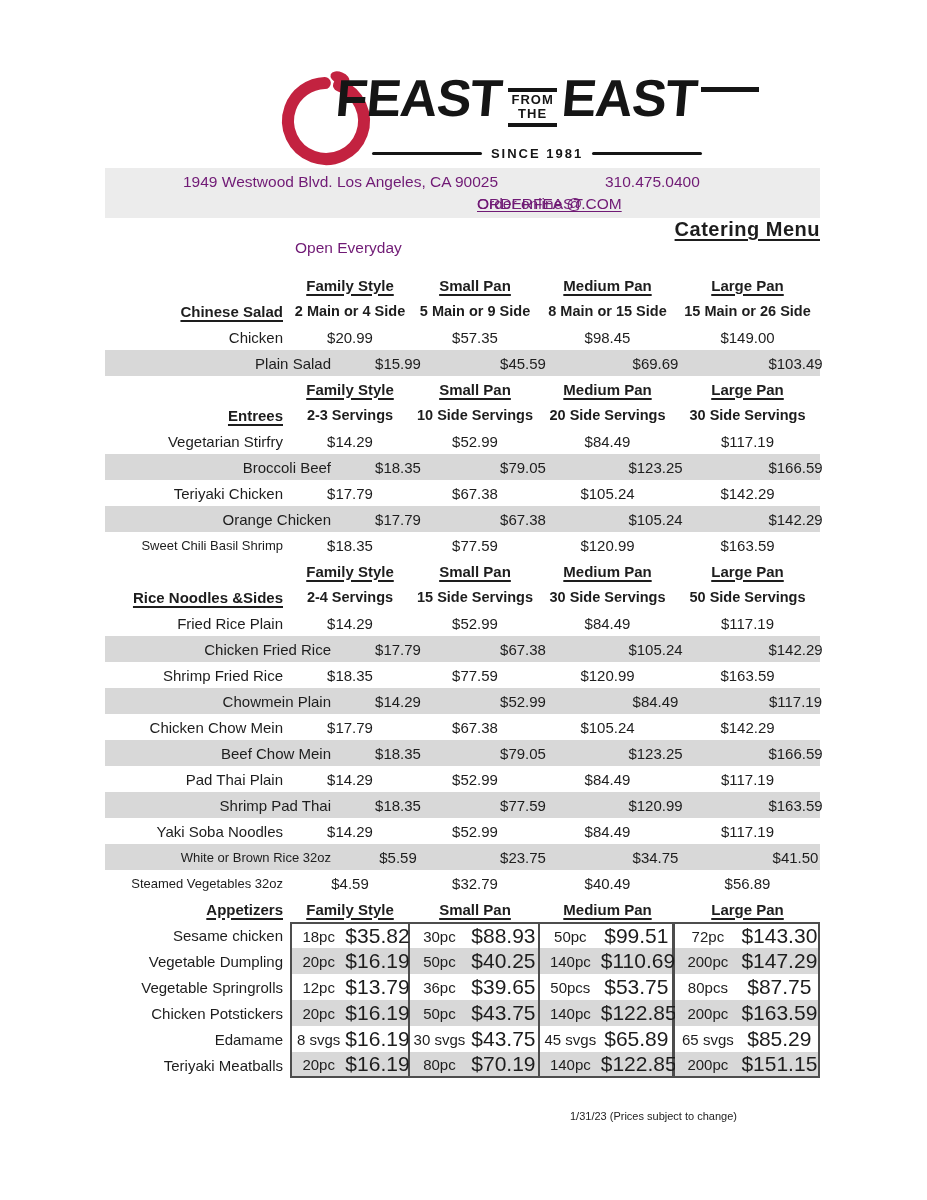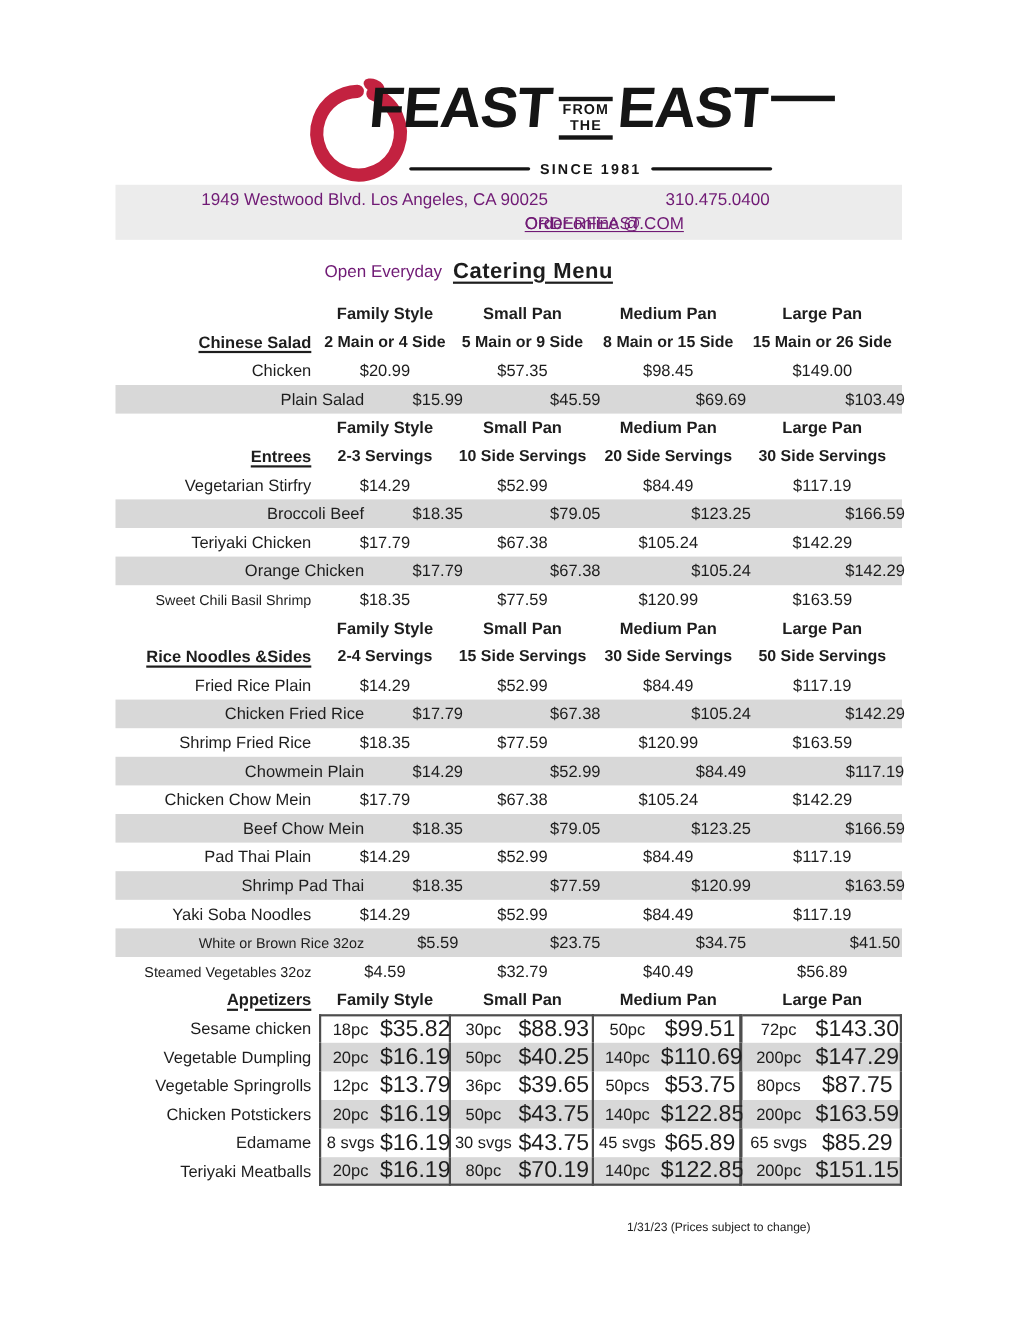--- a/index.html
+++ b/index.html
@@ -23,30 +23,30 @@
   
   .band{position:absolute;left:105px;top:168px;width:715px;height:50px;background:var(--band,#ececec);font-size:15.5px;color:#701a75;}
   .band span{position:absolute;white-space:nowrap;}
   .addr{left:78px;top:5px;}
   .phone{left:500px;top:5px;}
   .open{left:190px;top:27px;margin-top:44px;}
   .order{left:372px;top:27px;}
   .site{text-decoration:underline;text-underline-offset:2px;}
 
   
-  .title{position:absolute;left:105px;top:236px;width:715px;text-align:center;text-indent:44px;}
+  .title{position:absolute;left:105px;top:218px;width:715px;text-align:right;text-indent:44px;}
   .title span{font-weight:700;font-size:20px;letter-spacing:.5px;
               text-decoration:underline;text-underline-offset:3px;text-decoration-thickness:2px;}
 
   
   .menu{position:absolute;left:105px;top:272px;width:715px;}
   .mrow{display:grid;grid-template-columns:185px 120px 130px 135px 145px;height:26px;align-items:center;}
   .cell{text-align:center;font-size:15px;white-space:nowrap;}
   .lab{text-align:right;padding-right:7px;}
-  .colhead{font-weight:700;text-underline-offset:3px;text-decoration-thickness:1.5px;}
+  .colhead{font-weight:700;text-decoration:underline;text-underline-offset:3px;text-decoration-thickness:1.5px;}
   .subhead{font-weight:700;font-size:14.5px;}
   .secname{font-weight:700;text-decoration:underline;text-underline-offset:3px;text-decoration-thickness:1.5px;}
   .shaded{background:var(--shade,#d8d8d8);padding-left:48px;}
   .sm{font-size:13px;}
 
   
   .arow{display:grid;grid-template-columns:185px 120px 130px 135px 145px;height:26px;align-items:stretch;}
   .alab{display:flex;align-items:center;justify-content:flex-end;padding-right:7px;font-size:15px;white-space:nowrap;}
   .gcell{display:flex;align-items:center;border:0 solid #4d4d4d;box-sizing:border-box;}
   .g0{border-left-width:2px;border-right-width:2px;}

